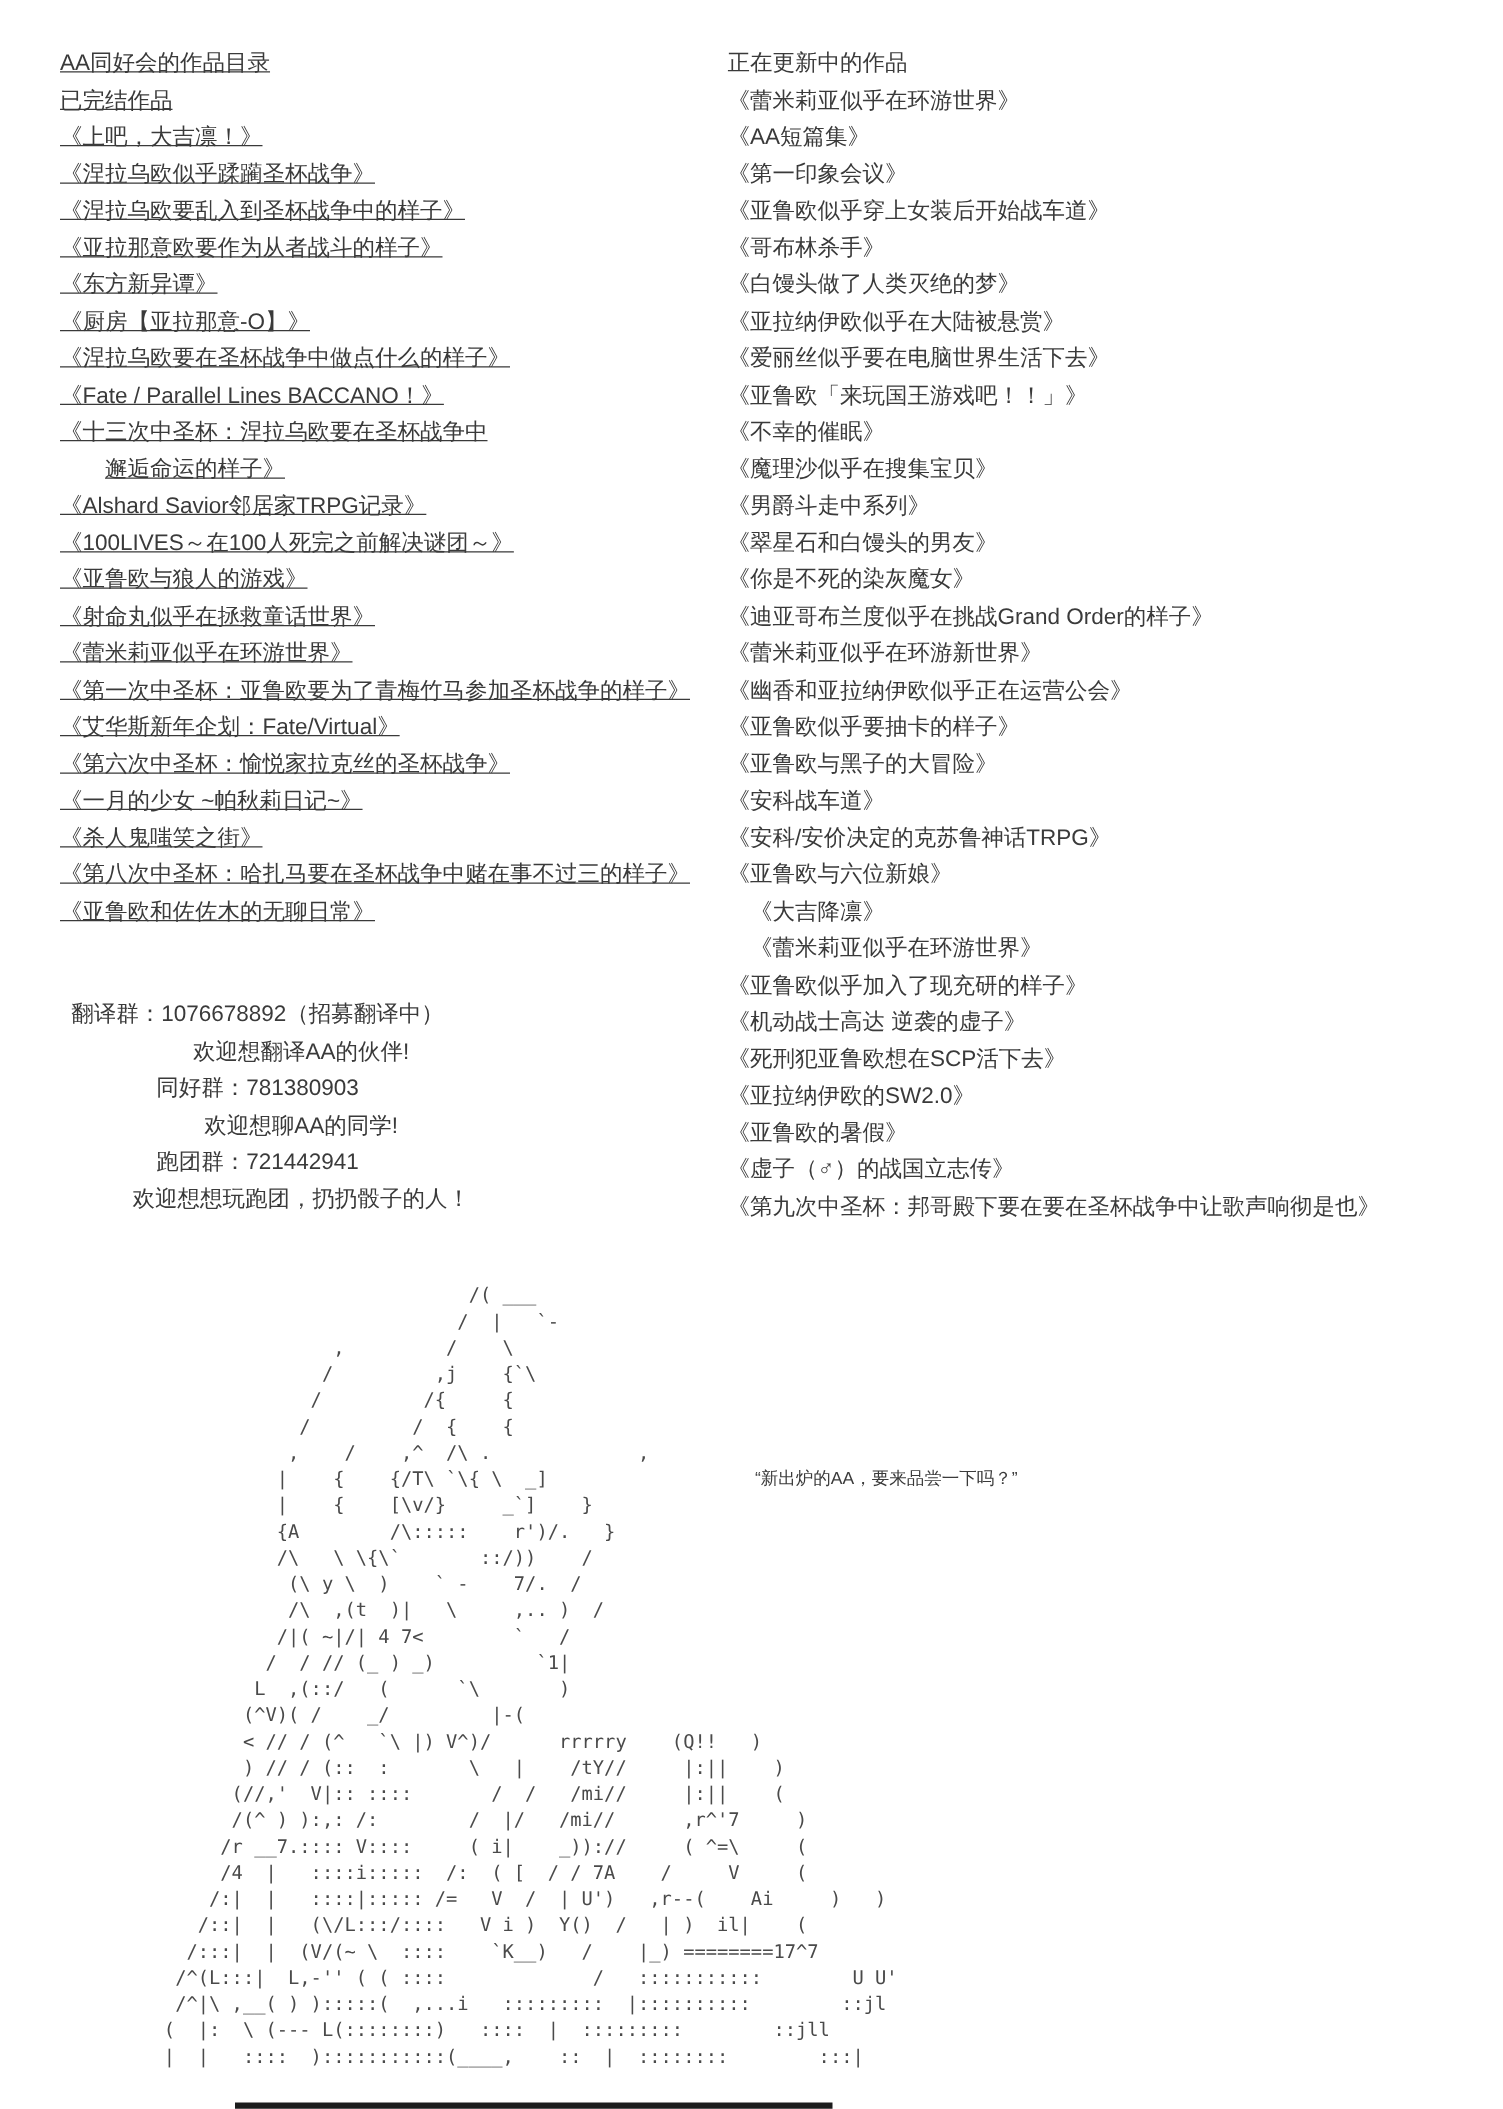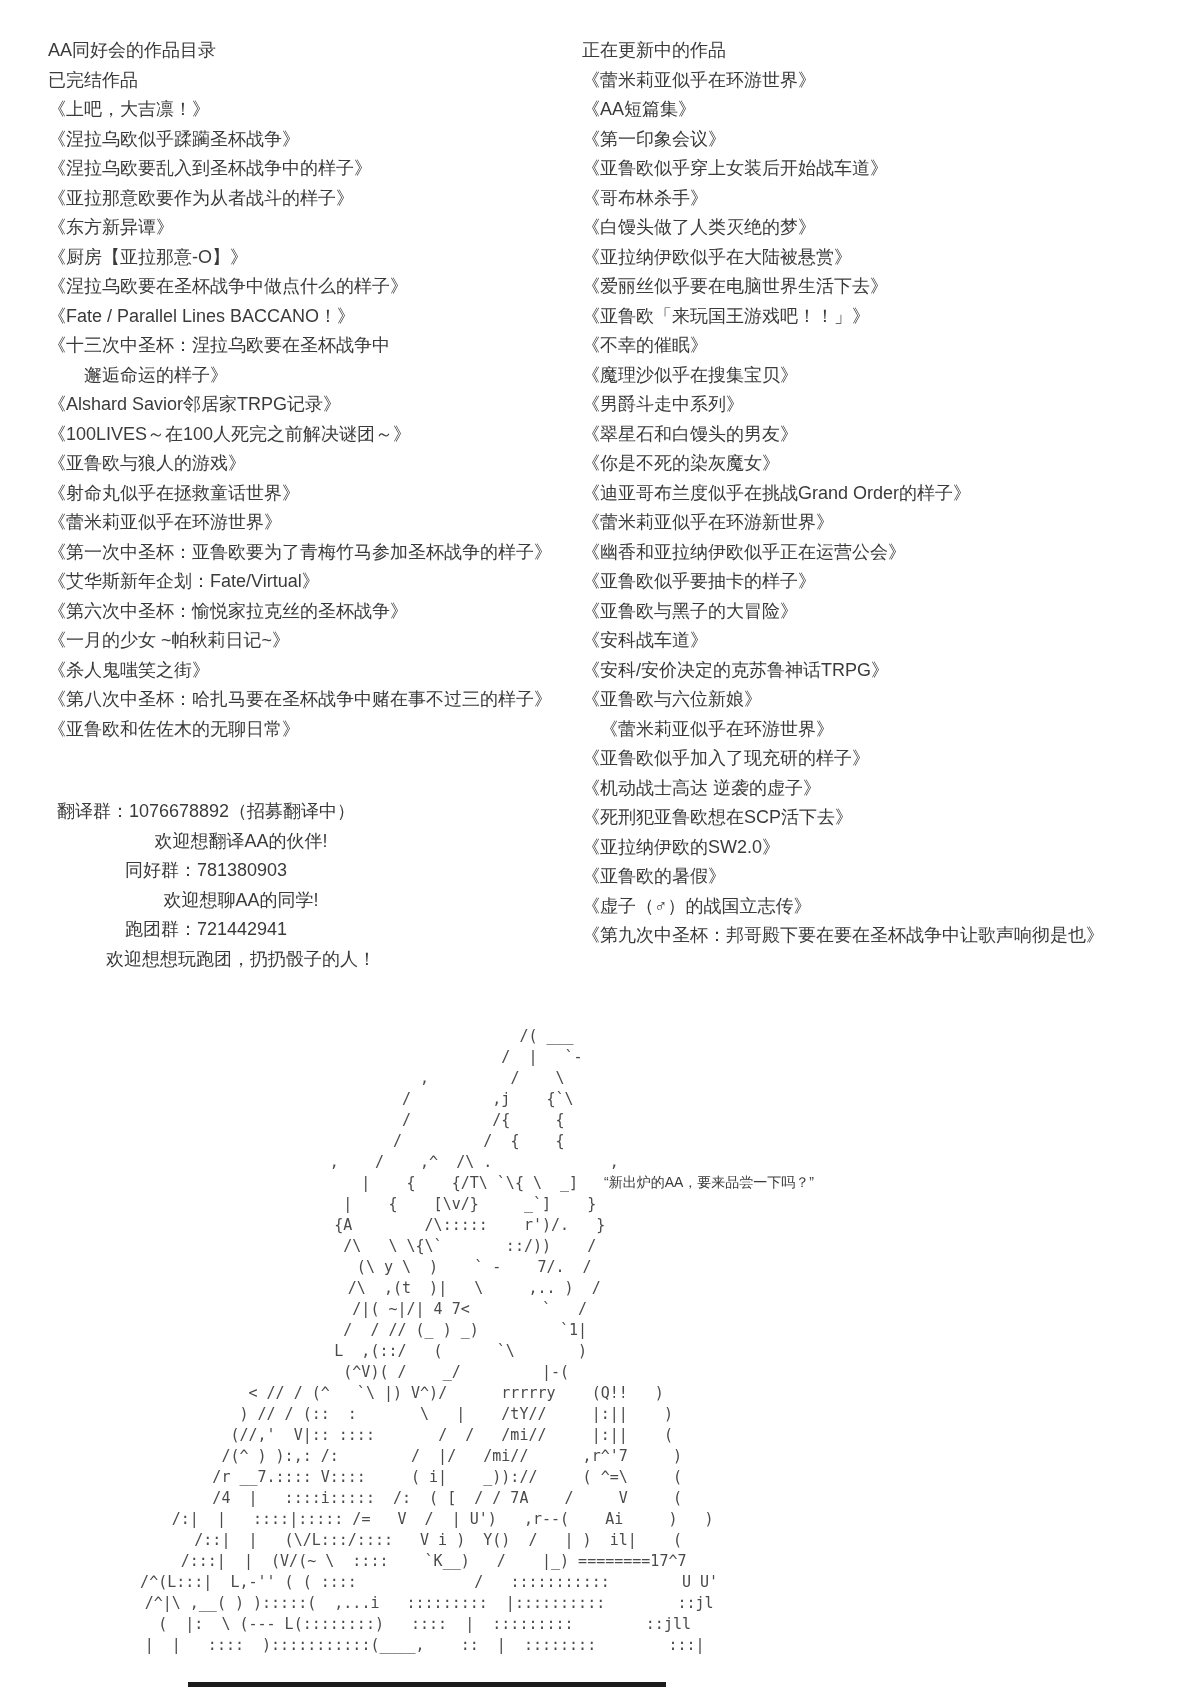--- a/index.html
+++ b/index.html
@@ -2,31 +2,31 @@
 <html><head>
 <meta charset="utf-8">
 <style>
   html,body{margin:0;padding:0;}
   body{
     width:1202px;height:1687px;background:#ffffff;position:relative;
     font-family:"Liberation Sans","DejaVu Sans",sans-serif;
     color:#3a3a3a;overflow:hidden;
   }
   .line{font-size:18px;line-height:29.5px;white-space:nowrap;}
-  .col-left{position:absolute;left:48px;top:36px;}
+  .col-left{position:absolute;left:48px;top:36px;text-decoration:underline;}
   .col-right{position:absolute;left:582px;top:36px;}
   .indent-1{padding-left:18px;}
   .indent-2{padding-left:36px;}
   .groups{position:absolute;left:36px;top:797px;text-align:center;}
   .group-note{padding-left:70px;}
   .quote{position:absolute;left:604px;top:1174px;font-size:14px;white-space:nowrap;color:#3a3a3a;}
   .ascii{
     position:absolute;left:104px;top:1026px;margin:0;
     font-family:"DejaVu Sans Mono",monospace;
-    font-size:15px;line-height:21px;color:#4a4a4a;white-space:pre;text-align:center;
+    font-size:15px;line-height:21px;color:#4a4a4a;white-space:pre;
   }
   .bottom-bar{position:absolute;left:188px;top:1682px;width:478px;height:5px;background:#1c1c1c;}
 </style>
 </head>
 <body>
 
 <section class="col-left">
   <div class="line">AA同好会的作品目录</div>
   <div class="line">已完结作品</div>
   <div>
@@ -73,20 +73,21 @@
       <div class="line">《翠星石和白馒头的男友》</div>
       <div class="line">《你是不死的染灰魔女》</div>
       <div class="line">《迪亚哥布兰度似乎在挑战Grand Order的样子》</div>
       <div class="line">《蕾米莉亚似乎在环游新世界》</div>
       <div class="line">《幽香和亚拉纳伊欧似乎正在运营公会》</div>
       <div class="line">《亚鲁欧似乎要抽卡的样子》</div>
       <div class="line">《亚鲁欧与黑子的大冒险》</div>
       <div class="line">《安科战车道》</div>
       <div class="line">《安科/安价决定的克苏鲁神话TRPG》</div>
       <div class="line">《亚鲁欧与六位新娘》</div>
+      <div class="line indent-1">《大吉降凛》</div>
       <div class="line indent-1">《蕾米莉亚似乎在环游世界》</div>
       <div class="line">《亚鲁欧似乎加入了现充研的样子》</div>
       <div class="line">《机动战士高达 逆袭的虚子》</div>
       <div class="line">《死刑犯亚鲁欧想在SCP活下去》</div>
       <div class="line">《亚拉纳伊欧的SW2.0》</div>
       <div class="line">《亚鲁欧的暑假》</div>
       <div class="line">《虚子（♂）的战国立志传》</div>
       <div class="line">《第九次中圣杯：邦哥殿下要在要在圣杯战争中让歌声响彻是也》</div>
     </div>
 </section>

